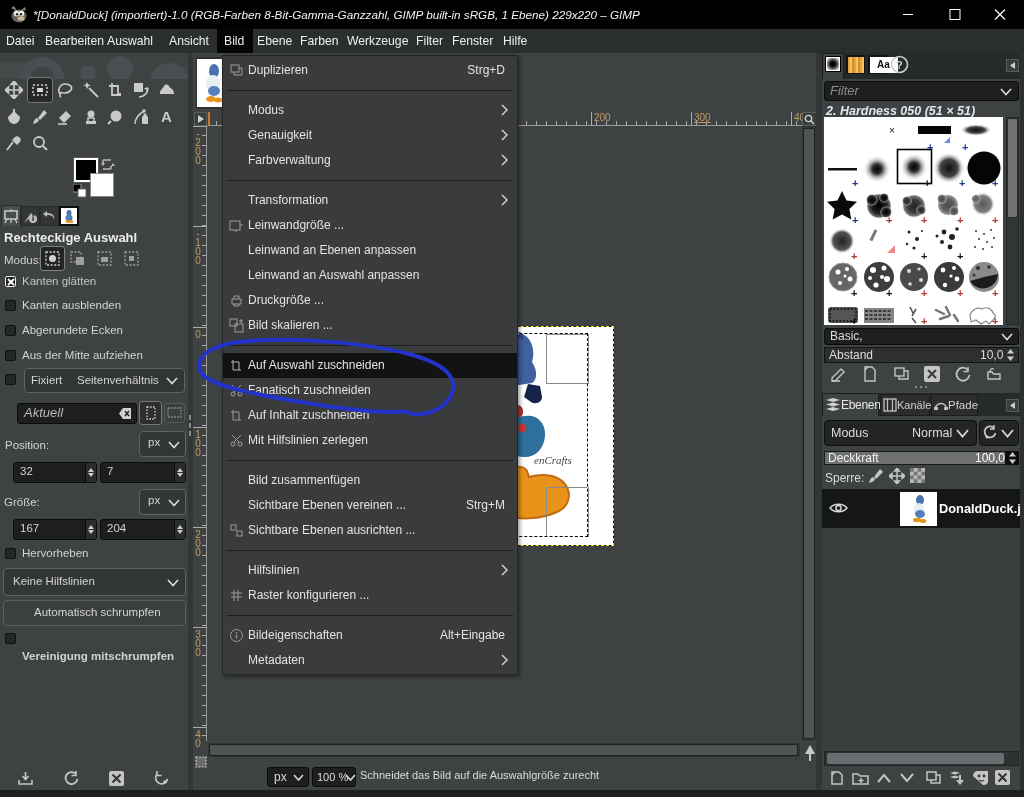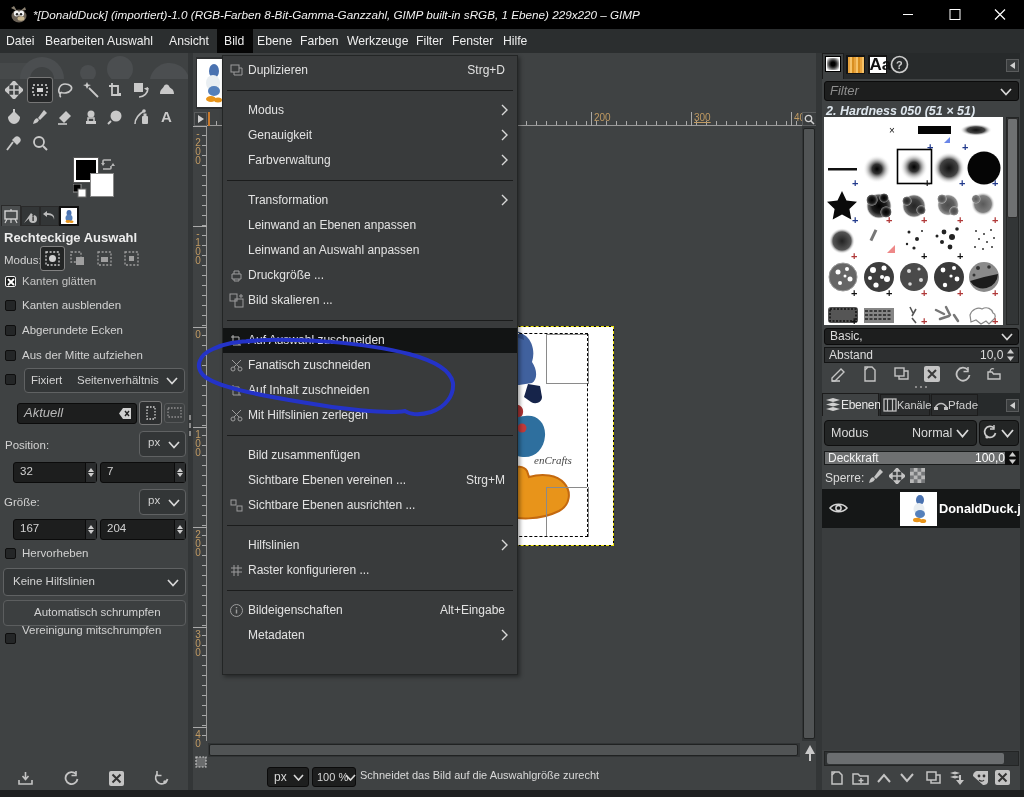--- a/index.html
+++ b/index.html
@@ -250,21 +250,21 @@
     <div class="abs chk" style="left:5px;top:322px;"></div>
     <div class="abs txt" style="left:22px;top:321px;">Hervorheben</div>
     <div class="abs combo" style="left:3px;top:342px;width:183px;height:28px;"></div>
     <div class="abs txt" style="left:13px;top:349px;">Keine Hilfslinien</div>
     <svg class="abs" style="left:167px;top:353px" width="12" height="8" viewBox="0 0 12 8">
         <path d="M1 1 L6 6.5 L11 1" fill="none" stroke="#d8d8d8" stroke-width="1.7"></path>
       </svg>
     <div class="abs" style="left:3px;top:374px;width:183px;height:26px;background:#3c3f40;border:1px solid #5c5e5f;border-radius:4px;"></div>
     <div class="abs txt" style="left:34px;top:380px;">Automatisch schrumpfen</div>
     <div class="abs chk" style="left:5px;top:407px;"></div>
-    <div class="abs txt" style="left:22px;top:398px;">Vereinigung mitschrumpfen</div>
+    <div class="abs txt" style="left:22px;top:424px;font-weight:bold;">Vereinigung mitschrumpfen</div>
   </div>
 
   <svg class="abs" style="left:18px;top:718px" width="15" height="15" viewBox="0 0 15 15">
       <path d="M7.5 1 v7 M4.5 5 l3 3.5 3-3.5" fill="none" stroke="#c4c4c4" stroke-width="1.6"></path>
       <path d="M1 9 v4 h13 v-4" fill="none" stroke="#c4c4c4" stroke-width="1.6"></path>
     </svg>
   <svg class="abs" style="left:64px;top:718px" width="15" height="15" viewBox="0 0 15 15">
       <path d="M12 3 A6 6 0 1 0 13.5 8" fill="none" stroke="#c4c4c4" stroke-width="1.8"></path>
       <path d="M12 0 v4.5 h-4.5" fill="none" stroke="#c4c4c4" stroke-width="1.6"></path>
     </svg>
@@ -385,21 +385,21 @@
 
 <div class="abs" id="rightdock" style="left:822px;top:53px;width:198px;height:737px;background:#3f4243;overflow:hidden;">
 
   <div class="abs" style="left:0;top:0;width:198px;height:26px;background:#272a2b;"></div>
   <div class="abs" style="left:0;top:0;width:22px;height:26px;background:#3f4243;border:1px solid #1c1c1c;border-bottom:none;"></div>
   <div class="abs" style="left:3px;top:3px;width:16px;height:16px;background:#fff;border:1px solid #000;"></div>
   <div class="abs" style="left:5px;top:5px;width:12px;height:12px;background:radial-gradient(circle at 50% 50%, #000 0 2px, rgba(0,0,0,0.75) 4px, rgba(0,0,0,0) 8px);"></div>
   <div class="abs" style="left:24px;top:2px;width:19px;height:19px;background:#141414;"></div>
   <div class="abs" style="left:25.5px;top:3.5px;width:16px;height:16px;background:repeating-linear-gradient(to right, #e8a33d 0 2px, #f6c267 2px 4px, #d88e1f 4px 6px);"></div>
   <div class="abs" style="left:46px;top:2px;width:19px;height:19px;background:#141414;"></div>
-  <div class="abs" style="left:47.5px;top:3.5px;width:16px;height:16px;background:#fff;color:#111;font-size:17px;text-align:center;line-height:16px;font-weight:bold;">Aa</div>
+  <div class="abs" style="left:47.5px;top:3.5px;width:28px;height:16px;background:#fff;color:#111;font-size:10px;text-align:center;line-height:16px;font-weight:bold;">Aa</div>
   <svg class="abs" style="left:68px;top:2px" width="19" height="19" viewBox="0 0 19 19">
       <circle cx="9.5" cy="9.5" r="8" fill="none" stroke="#cdcdcd" stroke-width="1.6"></circle>
       <text x="6" y="13.5" font-size="11" font-weight="bold" fill="#cdcdcd" font-family="Liberation Sans">?</text>
     </svg>
   <div class="abs" style="left:184px;top:6px;width:13px;height:13px;background:#3a3d3e;border:1px solid #5a5c5d;"></div>
   <svg class="abs" style="left:187px;top:9px" width="7" height="7" viewBox="0 0 7 7">
       <path d="M6 0 L1 3.5 L6 7 Z" fill="#cfcfcf"></path>
     </svg>
 
   <div class="abs entry" style="left:2px;top:28px;width:195px;height:20px;"></div>
@@ -789,20 +789,24 @@
   <div class="mi">Genauigkeit<svg class="sub" width="7" height="12" viewBox="0 0 7 12">
         <path d="M1 1 L6 6 L1 11" fill="none" stroke="#d8d8d8" stroke-width="1.4"></path>
       </svg></div>
   <div class="mi">Farbverwaltung<svg class="sub" width="7" height="12" viewBox="0 0 7 12">
         <path d="M1 1 L6 6 L1 11" fill="none" stroke="#d8d8d8" stroke-width="1.4"></path>
       </svg></div>
   <div class="msep"></div>
   <div class="mi">Transformation<svg class="sub" width="7" height="12" viewBox="0 0 7 12">
         <path d="M1 1 L6 6 L1 11" fill="none" stroke="#d8d8d8" stroke-width="1.4"></path>
       </svg></div>
+  <div class="mi"><svg class="mic" viewBox="0 0 17 17">
+        <rect x="2" y="4" width="10" height="9" fill="none" stroke="#9c9c9c"></rect>
+        <path d="M12 8 h3 M8 13 v2" stroke="#9c9c9c"></path>
+      </svg>Leinwandgröße ...</div>
   <div class="mi">Leinwand an Ebenen anpassen</div>
   <div class="mi">Leinwand an Auswahl anpassen</div>
   <div class="mi"><svg class="mic" viewBox="0 0 17 17">
         <path d="M4 7 h9 v5 h-9 Z M6 7 V4 h5 v3 M6 12 v2 h5 v-2" fill="none" stroke="#9c9c9c"></path>
       </svg>Druckgröße ...</div>
   <div class="mi"><svg class="mic" viewBox="0 0 17 17">
         <rect x="2" y="2" width="7" height="7" fill="none" stroke="#9c9c9c"></rect>
         <rect x="7" y="7" width="8" height="8" fill="none" stroke="#9c9c9c"></rect>
         <path d="M11 4 h4 M13 2 v4" stroke="#9c9c9c"></path>
       </svg>Bild skalieren ...</div>

